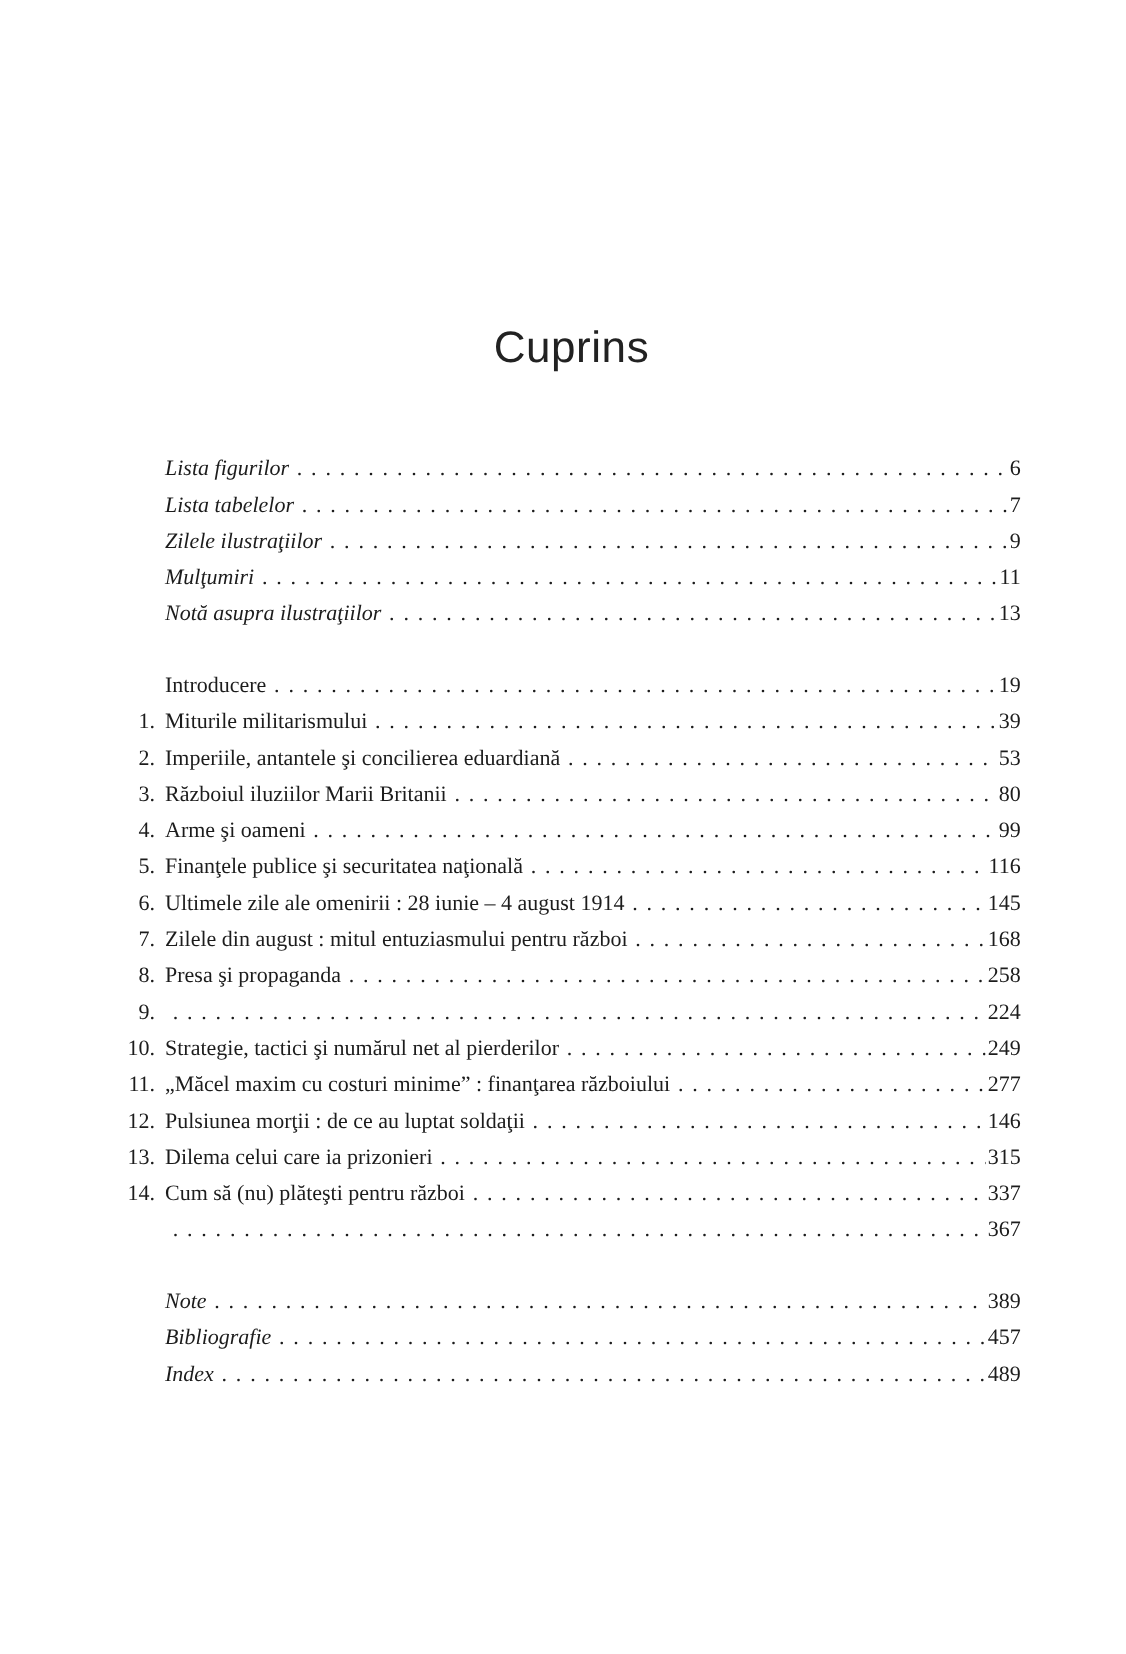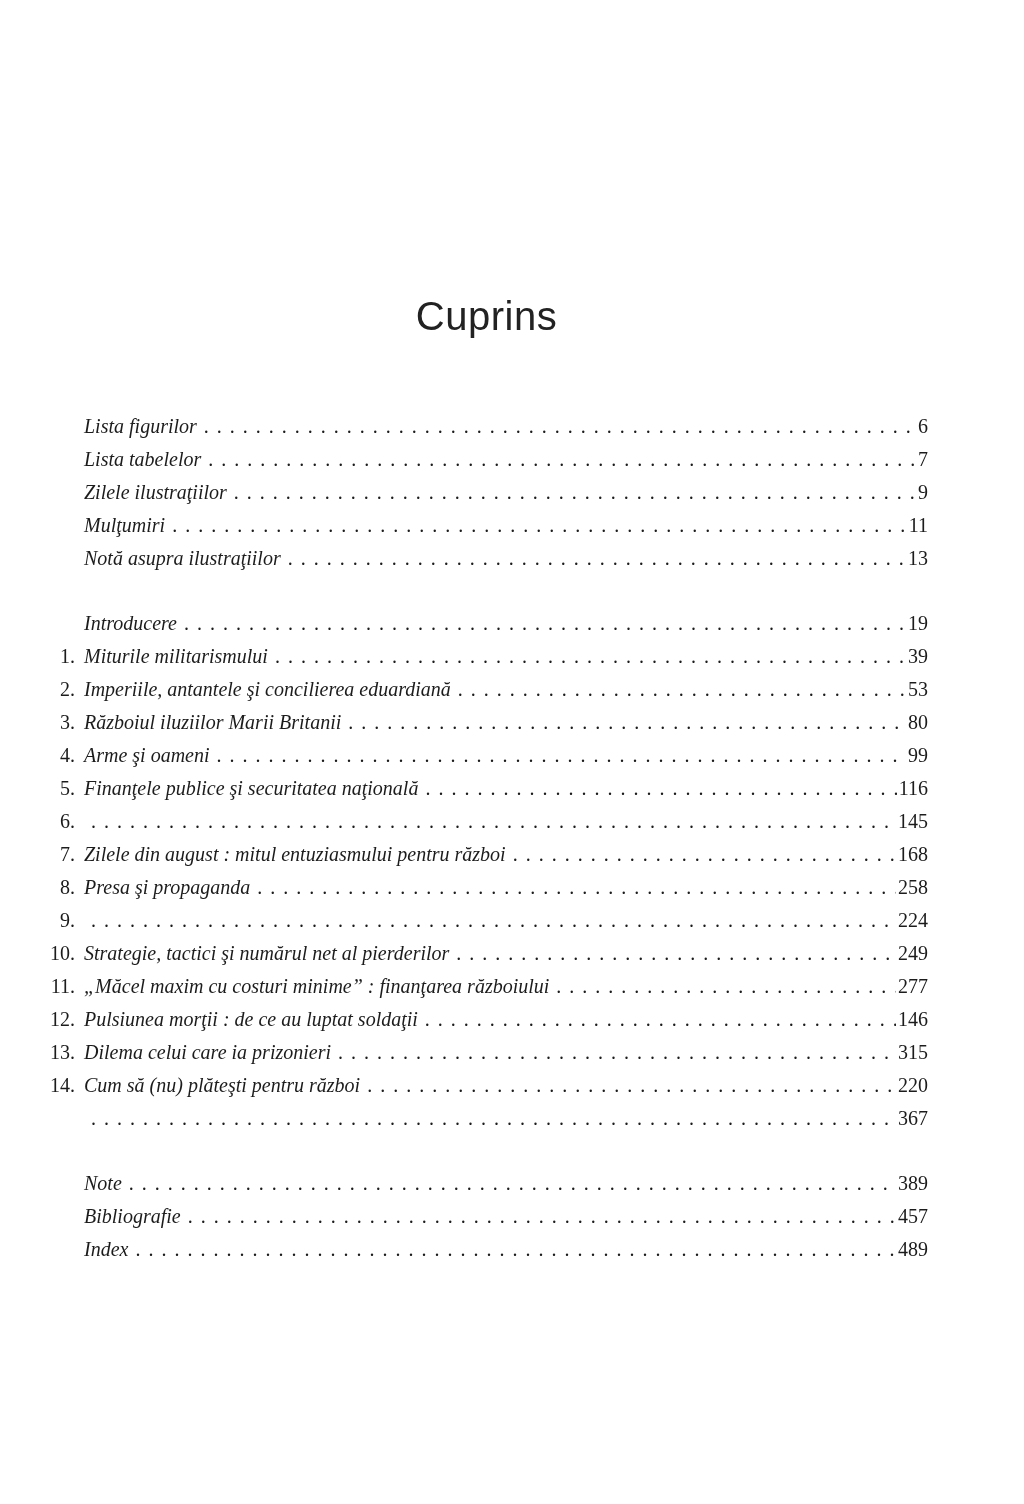--- a/index.html
+++ b/index.html
@@ -8,21 +8,21 @@
     background: #ffffff;
   }
   .page {
     position: relative;
     width: 1024px;
     height: 1304px;
     margin: 0 auto;
     background: #ffffff;
     color: #1c1c1c;
     box-sizing: border-box;
-    padding: 296px 96px 0 45px;
+    padding: 296px 96px 0 111px;
     font-family: "Liberation Serif", serif;
     overflow: hidden;
   }
   h1.toc-title {
     margin: 0 0 74px 0;
     font-family: "Liberation Sans", "DejaVu Sans", sans-serif;
     font-weight: 400;
     font-size: 40px;
     line-height: 1.0;
     text-align: center;
@@ -46,21 +46,20 @@
   .toc-row .num {
     flex: 0 0 30px;
     width: 30px;
     margin-right: 9px;
     text-align: right;
     font-size: 20px;
   }
   .toc-row .label {
     flex: 0 0 auto;
     font-size: 20px;
-    font-style: italic;
   }
   .toc-row .dots {
     flex: 1 1 auto;
     min-width: 0;
     overflow: hidden;
     white-space: nowrap;
     margin: 0 2px 0 7px;
     letter-spacing: 8px;
     font-size: 20px;
     color: #1c1c1c;
@@ -149,20 +148,21 @@
         <span class="page-num">99</span>
       </div>
       <div class="toc-row">
         <span class="num">5.</span>
         <span class="label">Finanţele publice şi securitatea naţională</span>
         <span class="dots">........................................................................................................................</span>
         <span class="page-num">116</span>
       </div>
       <div class="toc-row">
         <span class="num">6.</span>
+        <span class="label">Ultimele zile ale omenirii : 28 iunie – 4 august 1914</span>
         <span class="dots">........................................................................................................................</span>
         <span class="page-num">145</span>
       </div>
       <div class="toc-row">
         <span class="num">7.</span>
         <span class="label">Zilele din august : mitul entuziasmului pentru război</span>
         <span class="dots">........................................................................................................................</span>
         <span class="page-num">168</span>
       </div>
       <div class="toc-row">
@@ -197,21 +197,21 @@
       <div class="toc-row">
         <span class="num">13.</span>
         <span class="label">Dilema celui care ia prizonieri</span>
         <span class="dots">........................................................................................................................</span>
         <span class="page-num">315</span>
       </div>
       <div class="toc-row">
         <span class="num">14.</span>
         <span class="label">Cum să (nu) plăteşti pentru război</span>
         <span class="dots">........................................................................................................................</span>
-        <span class="page-num">220</span>
+        <span class="page-num">337</span>
       </div>
       <div class="toc-row">
         <span class="num"></span>
         <span class="dots">........................................................................................................................</span>
         <span class="page-num">367</span>
       </div>
     </div>
 
   <div class="toc-section italic">
 

